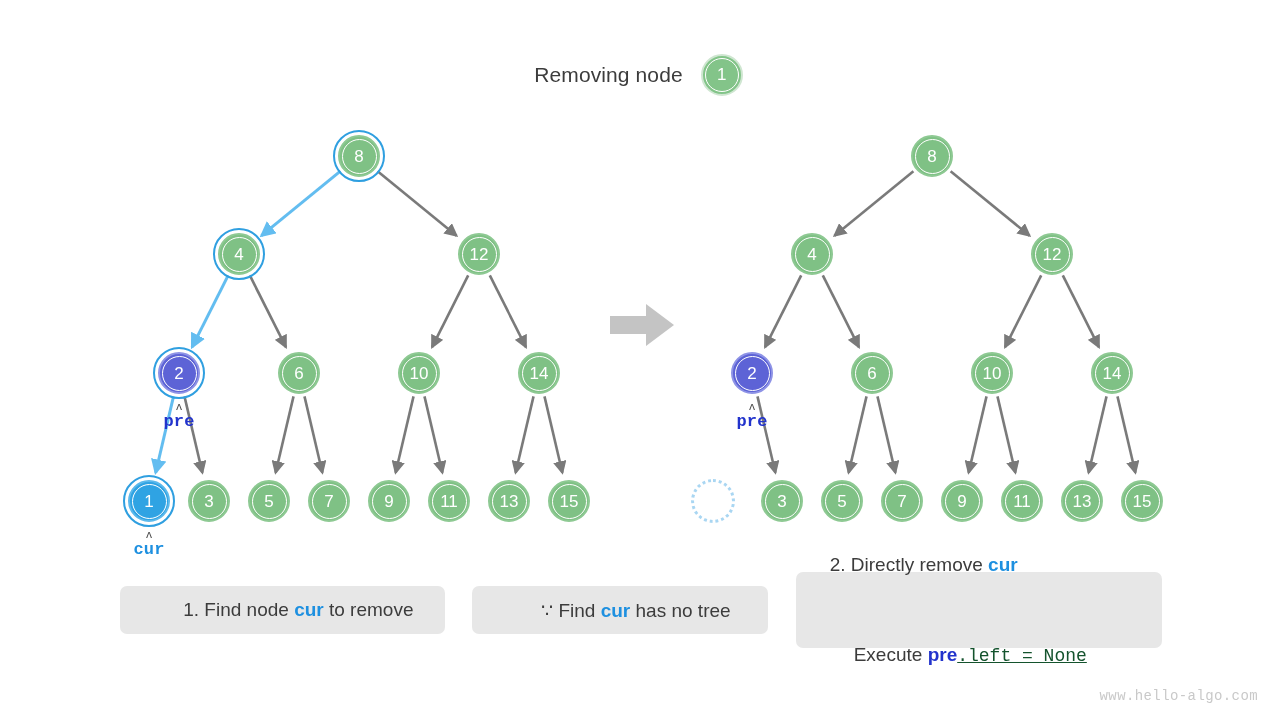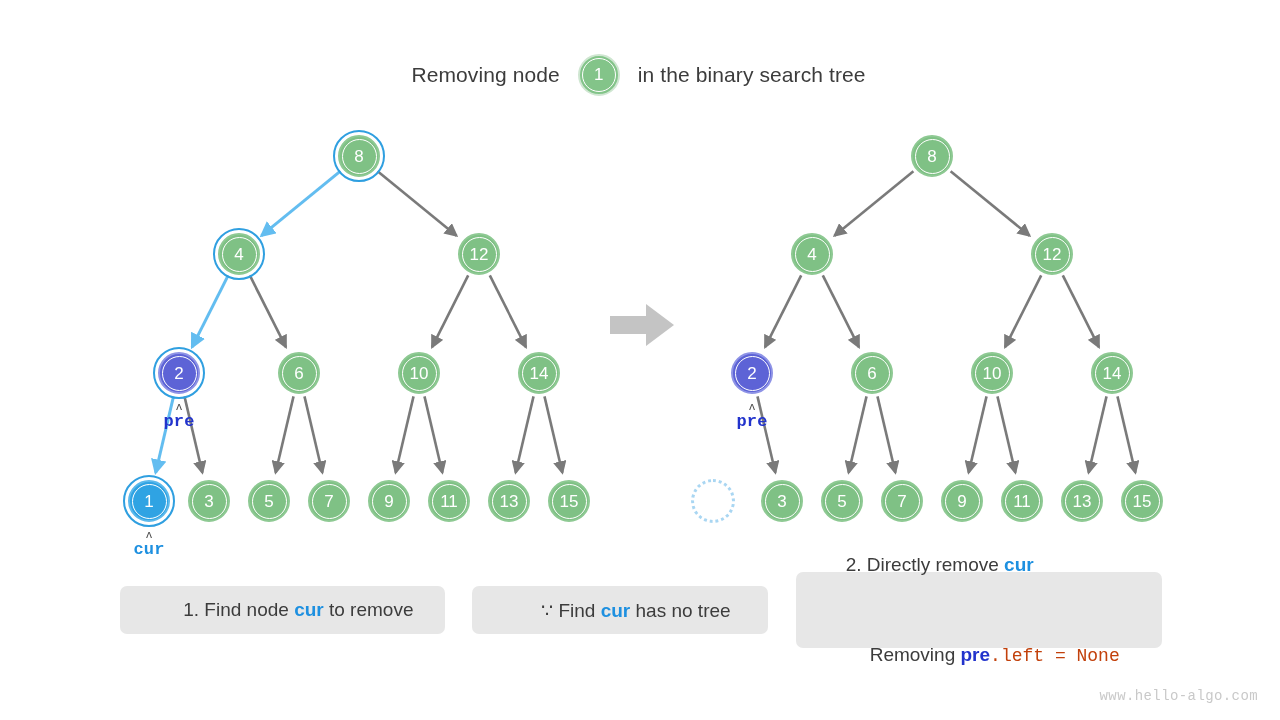--- a/index.html
+++ b/index.html
@@ -200,39 +200,40 @@
     display: flex;
     align-items: center;
     box-sizing: border-box;
   }
   .caption .line {
     white-space: pre;
   }
   .kw-cur { color: #1e90e0; font-weight: bold; font-family: "Liberation Sans", sans-serif; }
   .kw-pre { color: #2233cc; font-weight: bold; font-family: "Liberation Sans", sans-serif; }
   .code-dim {
-    color: #c2410c;
+    color: #14532d;
     font-family: "Liberation Mono", monospace;
     font-size: 18px;
+    text-decoration: underline;
   }
   #caption-1 {
     left: 120px; top: 586px; width: 325px; height: 48px;
     justify-content: center;
     text-align: right;
   }
   #caption-2 {
     left: 472px; top: 586px; width: 296px; height: 48px;
     justify-content: center;
   }
   #caption-3 {
     left: 796px; top: 572px; width: 366px; height: 76px;
     flex-direction: column;
     align-items: flex-start;
     justify-content: center;
-    padding-left: 18px;
+    padding-left: 2px;
   }
   #caption-3 .line { line-height: 30px; }
   #caption-3 .line.indent { padding-left: 24px; }
 
   
   .watermark {
     position: absolute;
     right: 22px;
     bottom: 16px;
     font-family: "Liberation Mono", monospace;
@@ -246,21 +247,20 @@
 
 <div id="stage">
 
   <div class="title-row">
     <span class="title-text">Removing node</span>
     <span class="title-node">
       <span class="disc"></span>
       <span class="innerring"></span>
       <span class="num">1</span>
     </span>
-    <span class="title-text">in the binary search tree</span>
   </div>
 
   <svg id="edges" viewBox="0 0 1280 720" width="1280" height="720">
     <defs>
       <marker id="ah-gray" viewBox="0 0 10 10" refX="8.5" refY="5" markerWidth="5.2" markerHeight="5.2" orient="auto-start-reverse">
         <path d="M 0 0 L 10 5 L 0 10 z" fill="#7a7a7a"></path>
       </marker>
       <marker id="ah-blue" viewBox="0 0 10 10" refX="8.5" refY="5" markerWidth="5.2" markerHeight="5.2" orient="auto-start-reverse">
         <path d="M 0 0 L 10 5 L 0 10 z" fill="#63bdf0"></path>
       </marker>
@@ -473,19 +473,19 @@
     <span class="line">
       <span>∵ Find </span><span class="kw-cur">cur</span><span> has no tree</span>
     </span>
   </div>
 
   <div class="caption" id="caption-3">
     <span class="line">
       <span>2. Directly remove </span><span class="kw-cur">cur</span>
     </span>
     <span class="line indent">
-      <span>Removing </span><span class="kw-pre">pre</span><span class="code-dim">.left = None</span>
+      <span>Execute </span><span class="kw-pre">pre</span><span class="code-dim">.left = None</span>
     </span>
   </div>
 
   <div class="watermark">www.hello-algo.com</div>
 
 </div>
 
 </body></html>

